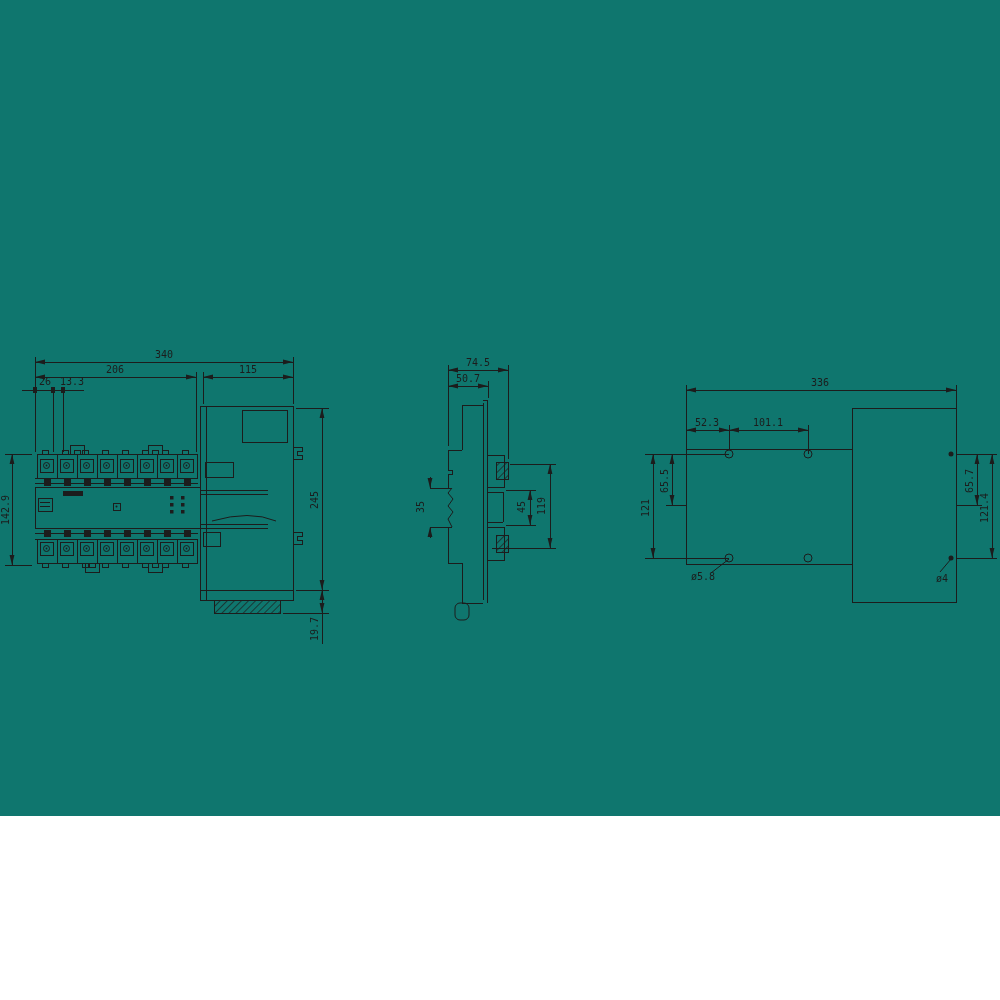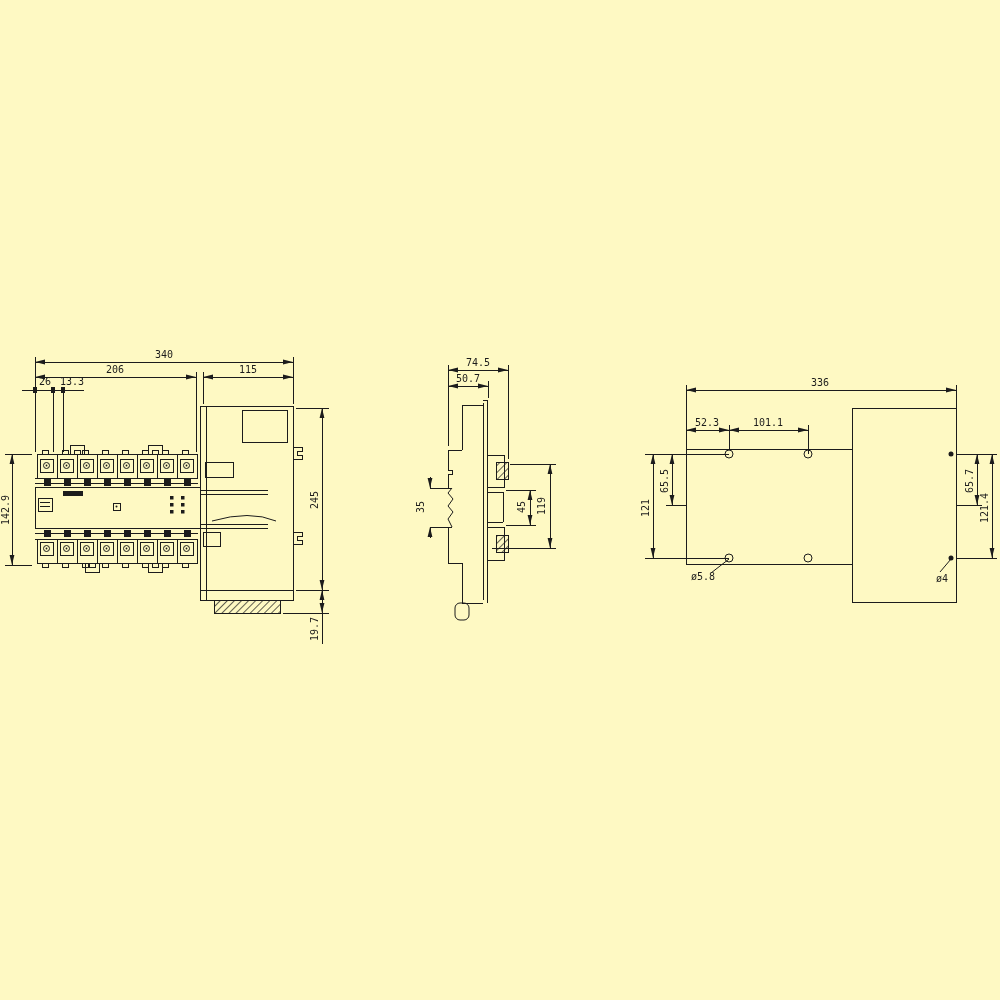--- a/index.html
+++ b/index.html
@@ -1,16 +1,16 @@
 <!DOCTYPE html>
 <html><head>
 <meta charset="utf-8">
 <style>
   html,body{margin:0;padding:0;background:#ffffff;}
-  .stage{position:relative;width:1000px;height:1000px;background:#fef9c3;overflow:hidden;}
+  .stage{position:relative;width:1000px;height:816px;background:#0f766e;overflow:hidden;}
   svg{display:block;}
   svg .ln{stroke:#1c1c1c;stroke-width:1;fill:none;shape-rendering:crispEdges;}
   svg .thin{stroke:#1c1c1c;stroke-width:1;fill:none;}
   svg .fillb{fill:#1c1c1c;stroke:none;}
   svg text{font-family:"DejaVu Sans Mono","Liberation Mono",monospace;font-size:10px;fill:#1c1c1c;}
   svg .dimtxt{text-anchor:middle;}
 </style>
 </head>
 <body>
 

